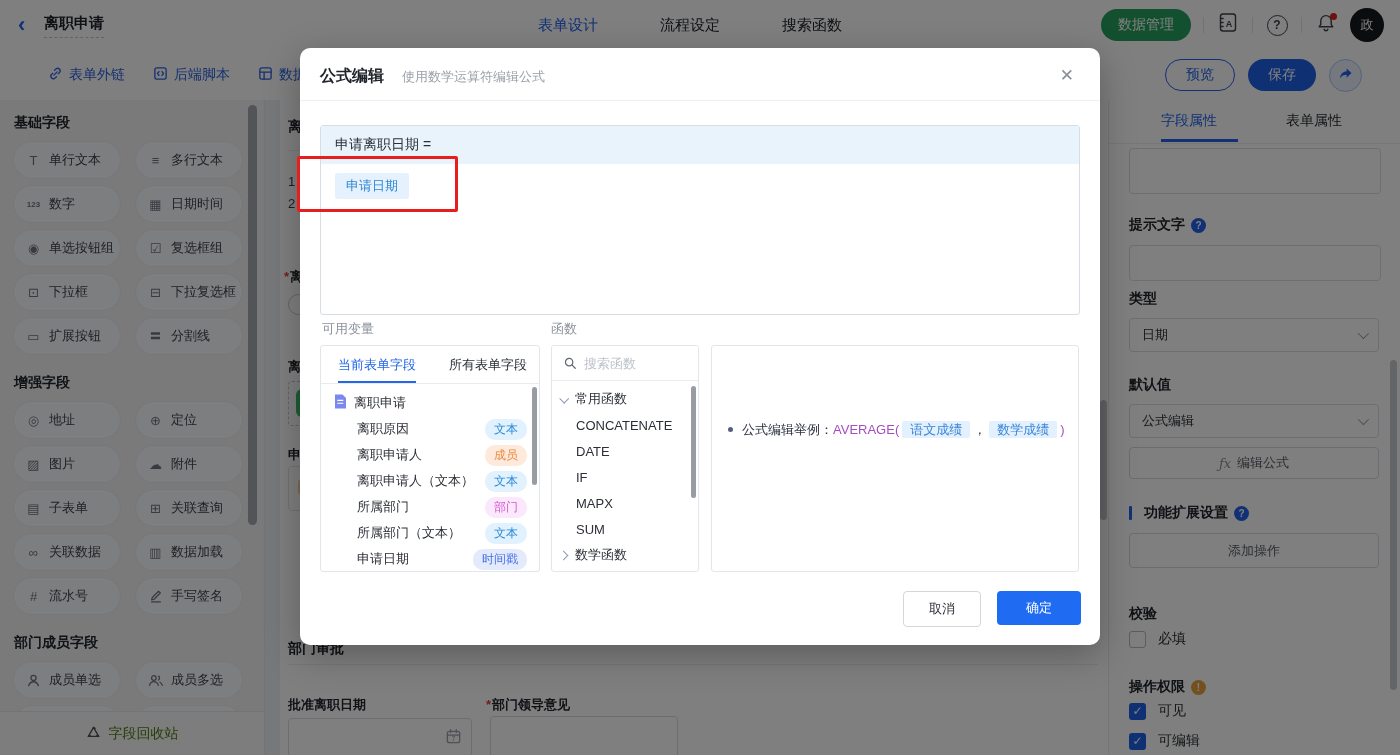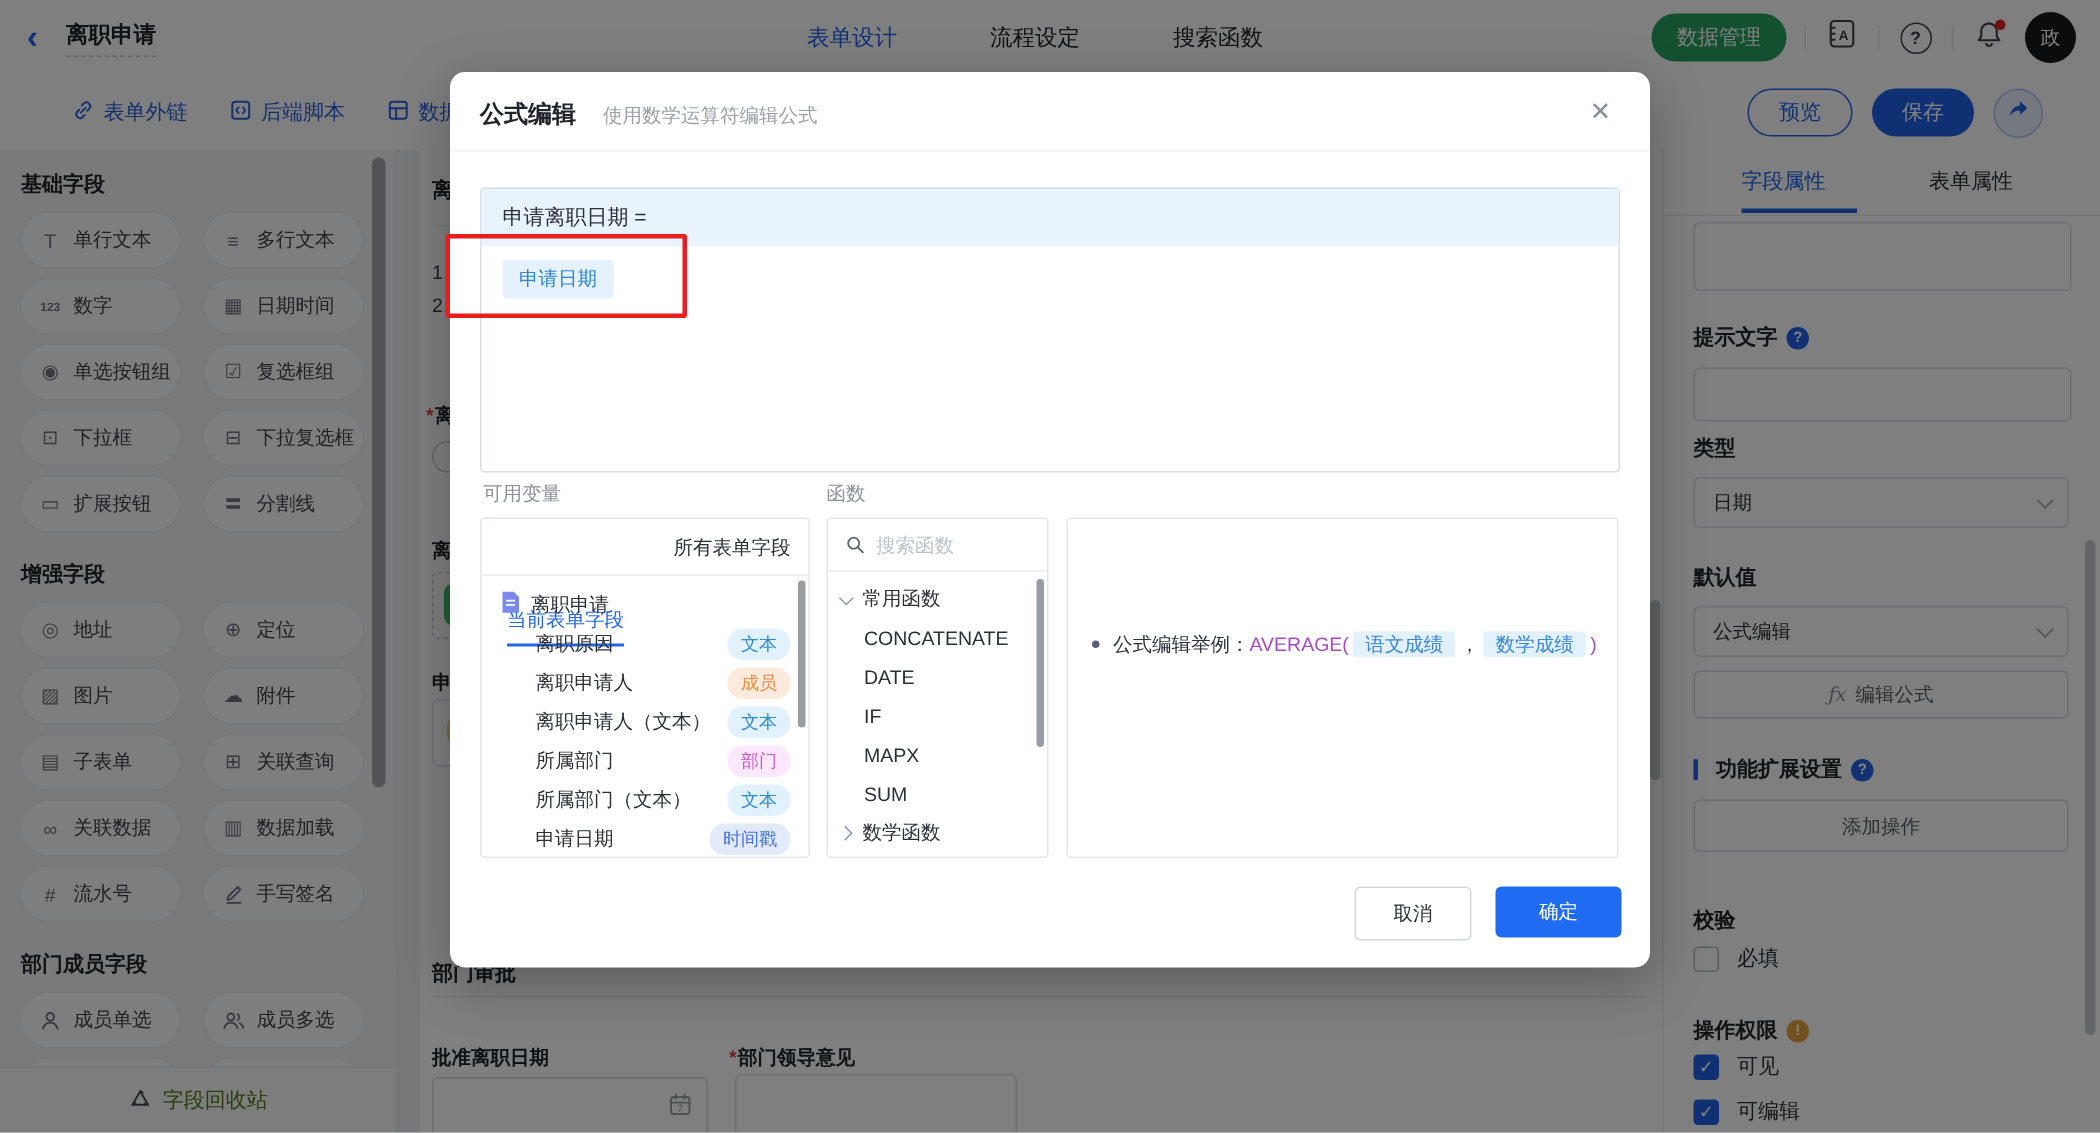--- a/index.html
+++ b/index.html
@@ -102,21 +102,21 @@
   .fbox{position:absolute;left:20px;top:77px;width:760px;height:190px;border:1px solid #d6dde4;border-radius:3px;box-sizing:border-box;}
   .fbox-strip{position:absolute;left:0;top:0;right:0;height:38px;background:#e8f3fc;font-size:14px;color:#2b2f36;
               display:flex;align-items:center;padding-left:14px;}
   .ftoken{position:absolute;left:14px;top:47px;background:#e5f1fc;color:#2f86d4;font-size:13px;padding:4px 11px;border-radius:3px;cursor:pointer;}
   .plabel{position:absolute;top:272px;font-size:13px;color:#8b919b;}
   .mpanel{position:absolute;top:297px;height:227px;border:1px solid #e2e5ea;border-radius:3px;box-sizing:border-box;overflow:hidden;background:#fff;}
   .vb{left:20px;width:220px;}
   .fn{left:251px;width:148px;}
   .tip{left:411px;width:368px;}
   .vb-tabs{position:absolute;left:0;top:0;right:0;height:37px;border-bottom:1px solid #e9ebee;}
-  .vb-tab0{position:absolute;left:17px;top:10px;font-size:13px;color:#2366e8;cursor:pointer;margin-top:48px;}
+  .vb-tab0{position:absolute;left:17px;top:10px;font-size:13px;color:#2366e8;cursor:pointer;}
   .vb-tab0::after{content:"";position:absolute;left:0;right:0;bottom:-9px;height:2px;background:#2366e8;}
   .vb-tab1{position:absolute;right:12px;top:10px;font-size:13px;color:#2b2f36;cursor:pointer;}
   .vb-rows{position:absolute;left:0;top:37px;right:0;bottom:0;padding-top:7px;}
   .vrow{height:26px;position:relative;font-size:13px;color:#2b2f36;display:flex;align-items:center;padding-left:36px;cursor:pointer;}
   .vrow.root{padding-left:13px;gap:7px;}
   .tag{position:absolute;right:12px;top:3px;font-size:12px;padding:2px 9px;border-radius:10px;white-space:nowrap;}
   .tag-text{background:#e1f1fd;color:#2a8ad8;}
   .tag-member{background:#fdeadc;color:#ee8a3e;}
   .tag-dept{background:#fbe8fc;color:#d557d0;}
   .tag-timestamp{background:#e3eafc;color:#4570e6;}

